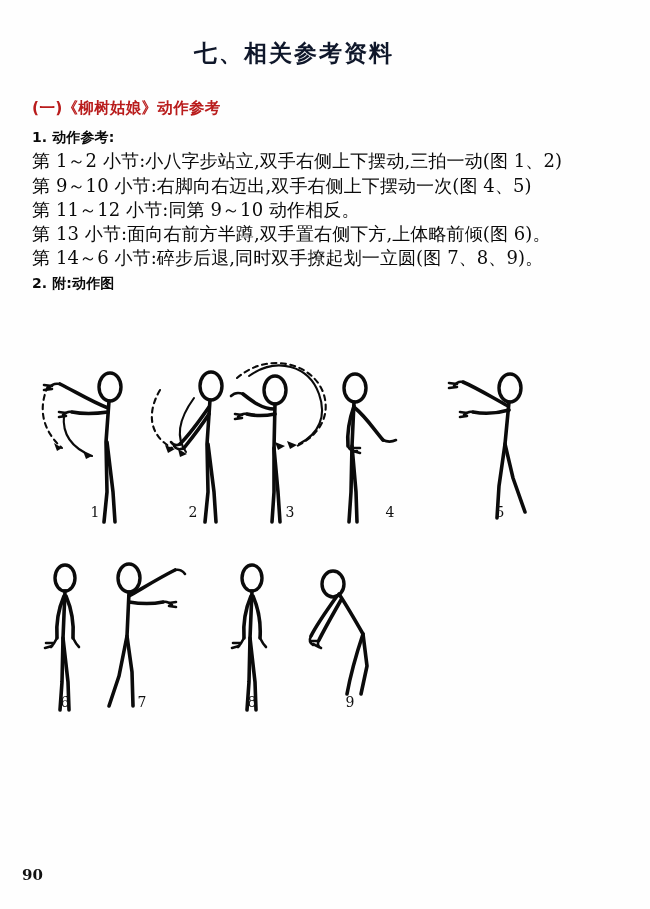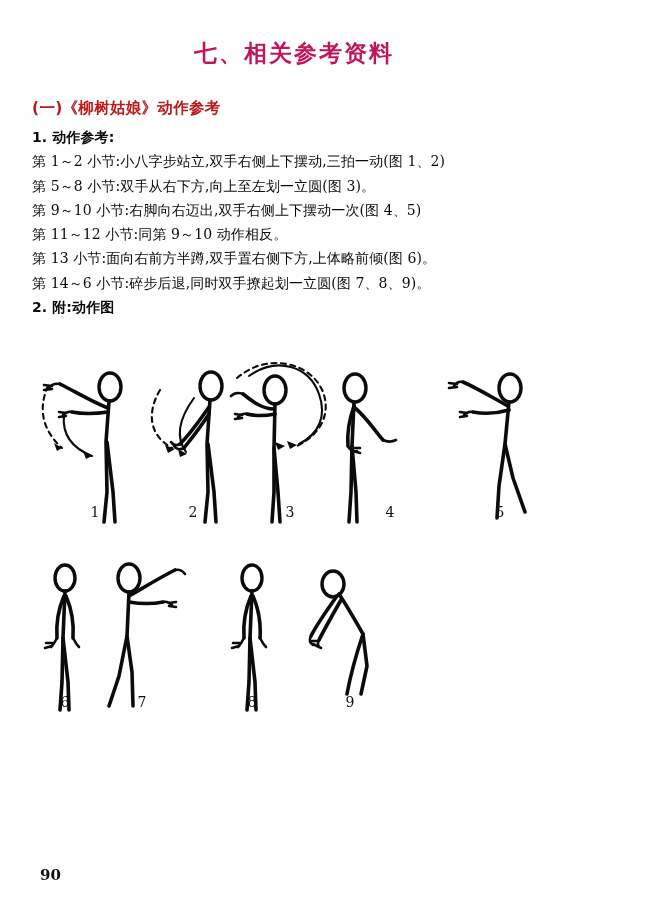--- a/index.html
+++ b/index.html
@@ -25,21 +25,21 @@
   .doc-title {
     position: absolute;
     top: 38px;
     left: 0;
     width: 588px;
     text-align: center;
     font-family: "DejaVu Serif", "Liberation Serif", serif;
     font-size: 23px;
     font-weight: bold;
     letter-spacing: 2px;
-    color: #be185d;
+    color: #0f172a;
   }
   .section-title {
     position: absolute;
     top: 98px;
     left: 32px;
     font-family: "DejaVu Sans", "Liberation Sans", sans-serif;
     font-size: 15.5px;
     font-weight: bold;
     letter-spacing: 0.3px;
     color: #b91c1c;
@@ -47,21 +47,21 @@
 
   
   .body-block {
     position: absolute;
     top: 125px;
     left: 32px;
     width: 590px;
   }
   .body-line {
     font-family: "DejaVu Serif", "Liberation Serif", serif;
-    font-size: 14px;
+    font-size: 18px;
     line-height: 24.3px;
     color: #0a0a0a;
     white-space: nowrap;
     letter-spacing: 0.1px;
   }
   .body-line.bold-lead {
     font-family: "DejaVu Sans", "Liberation Sans", sans-serif;
     font-weight: bold;
     font-size: 14px;
   }
@@ -95,21 +95,21 @@
     width: 130px;
     text-align: center;
     font-family: "DejaVu Serif", "Liberation Serif", serif;
     font-size: 14px;
     color: #111;
   }
 
   
   .page-number {
     position: absolute;
-    left: 40px;
+    left: 22px;
     top: 866px;
     font-family: "DejaVu Serif", "Liberation Serif", serif;
     font-size: 15px;
     font-weight: bold;
     color: #111;
   }
 
   
   .stk {
     fill: none;
@@ -150,21 +150,20 @@
 
 <div class="page">
 
   <div class="doc-title">七、相关参考资料</div>
 
   <div class="section-title">(一)《柳树姑娘》动作参考</div>
 
   <div class="body-block">
     <div class="body-line bold-lead">1. 动作参考:</div>
     <div class="body-line">第 1～2 小节:小八字步站立,双手右侧上下摆动,三拍一动(图 1、2)</div>
-    <div class="body-line">第 5～8 小节:双手从右下方,向上至左划一立圆(图 3)。</div>
     <div class="body-line">第 9～10 小节:右脚向右迈出,双手右侧上下摆动一次(图 4、5)</div>
     <div class="body-line">第 11～12 小节:同第 9～10 动作相反。</div>
     <div class="body-line">第 13 小节:面向右前方半蹲,双手置右侧下方,上体略前倾(图 6)。</div>
     <div class="body-line">第 14～6 小节:碎步后退,同时双手撩起划一立圆(图 7、8、9)。</div>
     <div class="body-line bold-lead">2. 附:动作图</div>
   </div>
 
   <div class="fig-row" id="fig-row-1">
 
     <div class="figure-cell" style="left:30px">

